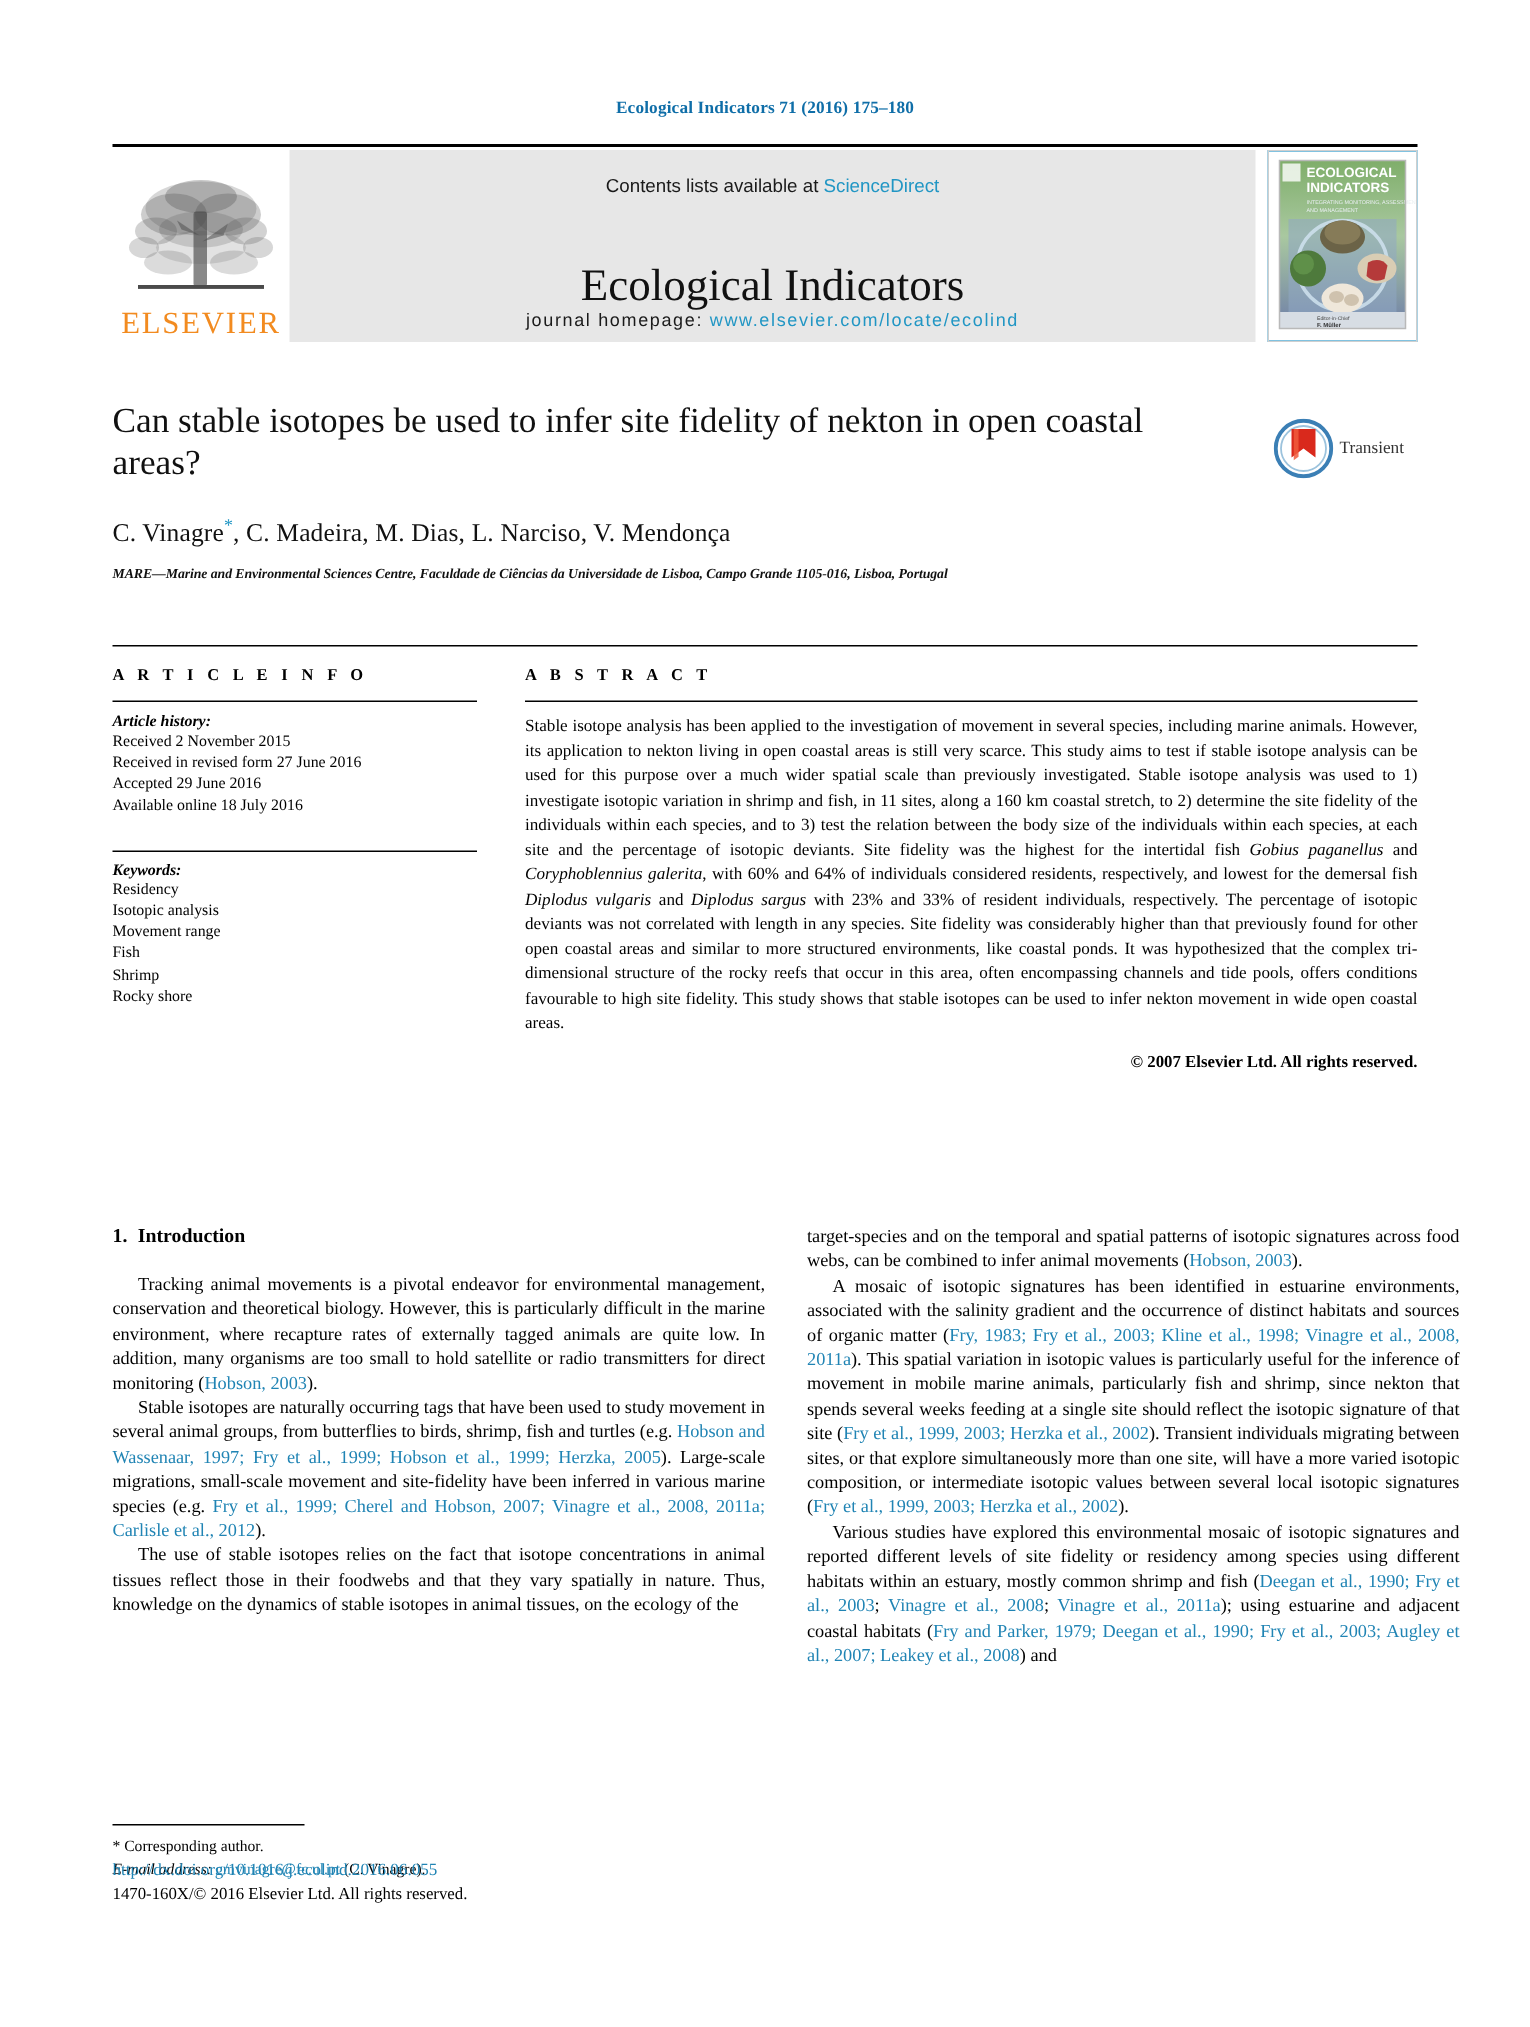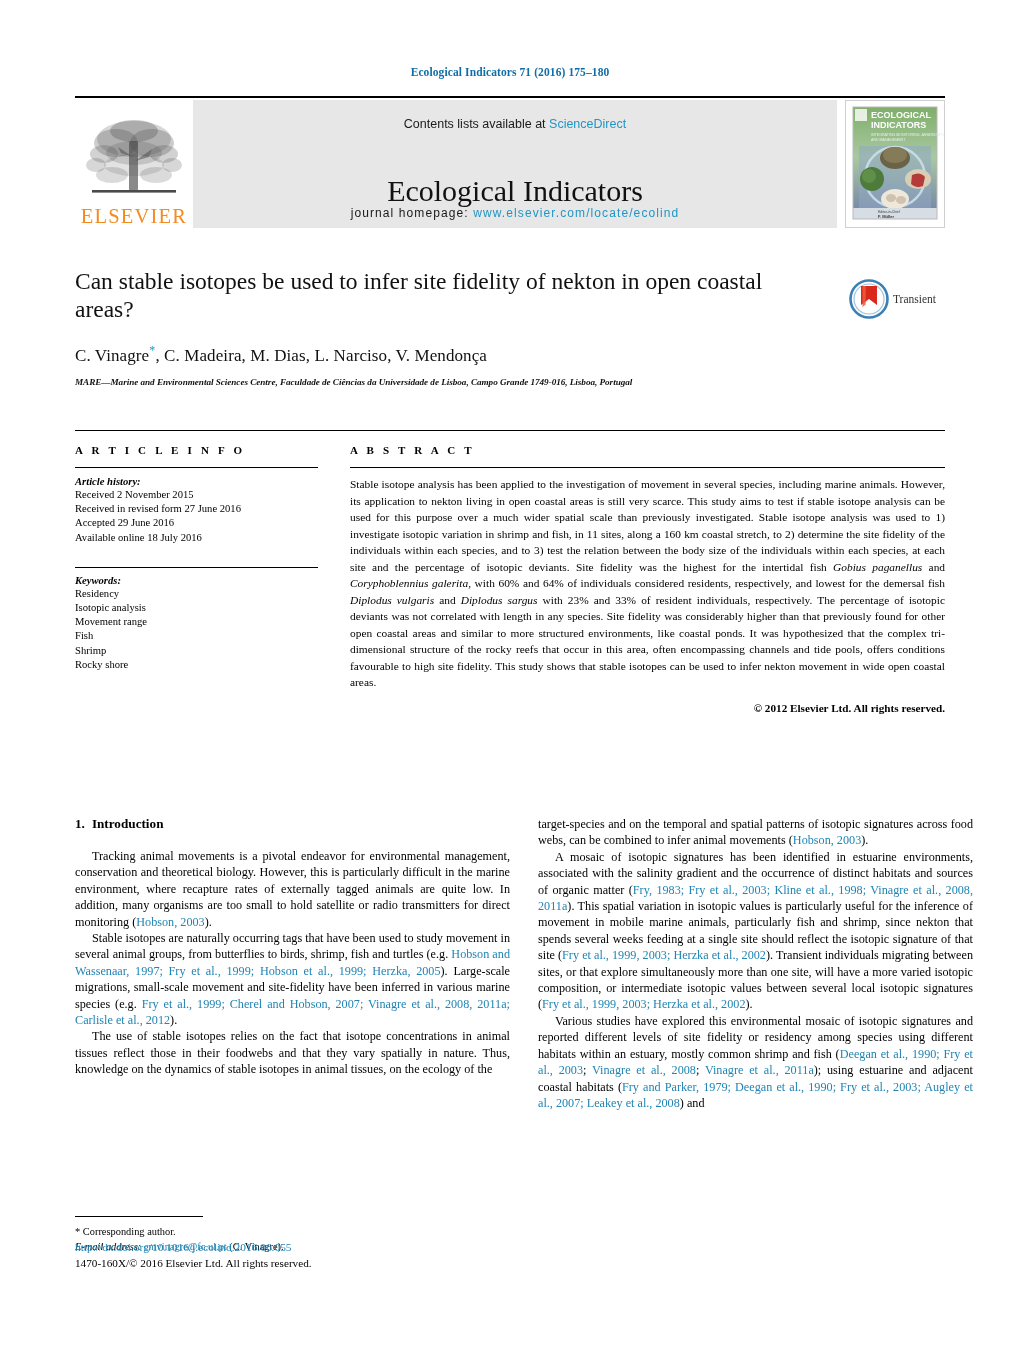--- a/index.html
+++ b/index.html
@@ -304,21 +304,21 @@
       </div>
 
     </div>
   </div>
 
   <div class="titleblock">
     <h1 class="paper-title">Can stable isotopes be used to infer site fidelity of nekton in open coastal areas?</h1>
     <div class="authors">
       <span>C. Vinagre</span><span class="star">*</span><span>, C. Madeira, M. Dias, L. Narciso, V. Mendonça</span>
     </div>
-    <div class="affil">MARE—Marine and Environmental Sciences Centre, Faculdade de Ciências da Universidade de Lisboa, Campo Grande 1749-016, Lisboa, Portugal</div>
+    <div class="affil">MARE—Marine and Environmental Sciences Centre, Faculdade de Ciências da Universidade de Lisboa, Campo Grande 1105-016, Lisboa, Portugal</div>
 
     <div class="crossmark">
       <svg width="40" height="40" viewBox="0 0 40 40">
         <circle cx="20" cy="20" r="18.5" fill="#ffffff" stroke="#3b7fb5" stroke-width="2.6"></circle>
         <circle cx="20" cy="20" r="15" fill="#ffffff" stroke="#9cc3dd" stroke-width="1.2"></circle>
         <path d="M12 7 h16 v19 l-8 -6 l-8 6 z" fill="#d9291c"></path>
         <path d="M13.5 7 h3.2 v18.5 l-3.2 2.4 z" fill="#f05a3c" opacity=".85"></path>
         <path d="M20 28 l5 5 h-10 z" fill="#ffffff"></path>
       </svg>
       <span class="crossmark-label">Transient</span>
@@ -349,21 +349,21 @@
     </div>
 
     <div class="col-gap"></div>
 
     <div class="col-abs">
       <div class="sec-head">A B S T R A C T</div>
       <div class="rule"></div>
       <div class="abs-text">
         <span>Stable isotope analysis has been applied to the investigation of movement in several species, including marine animals. However, its application to nekton living in open coastal areas is still very scarce. This study aims to test if stable isotope analysis can be used for this purpose over a much wider spatial scale than previously investigated. Stable isotope analysis was used to 1) investigate isotopic variation in shrimp and fish, in 11 sites, along a 160 km coastal stretch, to 2) determine the site fidelity of the individuals within each species, and to 3) test the relation between the body size of the individuals within each species, at each site and the percentage of isotopic deviants. Site fidelity was the highest for the intertidal fish </span><i>Gobius paganellus</i><span> and </span><i>Coryphoblennius galerita</i><span>, with 60% and 64% of individuals considered residents, respectively, and lowest for the demersal fish </span><i>Diplodus vulgaris</i><span> and </span><i>Diplodus sargus</i><span> with 23% and 33% of resident individuals, respectively. The percentage of isotopic deviants was not correlated with length in any species. Site fidelity was considerably higher than that previously found for other open coastal areas and similar to more structured environments, like coastal ponds. It was hypothesized that the complex tri-dimensional structure of the rocky reefs that occur in this area, often encompassing channels and tide pools, offers conditions favourable to high site fidelity. This study shows that stable isotopes can be used to infer nekton movement in wide open coastal areas.</span>
       </div>
-      <div class="abs-copy">© 2012 Elsevier Ltd. All rights reserved.</div>
+      <div class="abs-copy">© 2007 Elsevier Ltd. All rights reserved.</div>
     </div>
   </div>
 
   <div class="body-cols">
     <div class="bcol">
       <h2 class="section-title">
         <span class="num">1.</span><span>Introduction</span>
       </h2>
       <div id="col1-paras">
           <p class="para"><span>Tracking animal movements is a pivotal endeavor for environmental management, conservation and theoretical biology. However, this is particularly difficult in the marine environment, where recapture rates of externally tagged animals are quite low. In addition, many organisms are too small to hold satellite or radio transmitters for direct monitoring (</span><span class="cit">Hobson, 2003</span><span>).</span></p>

